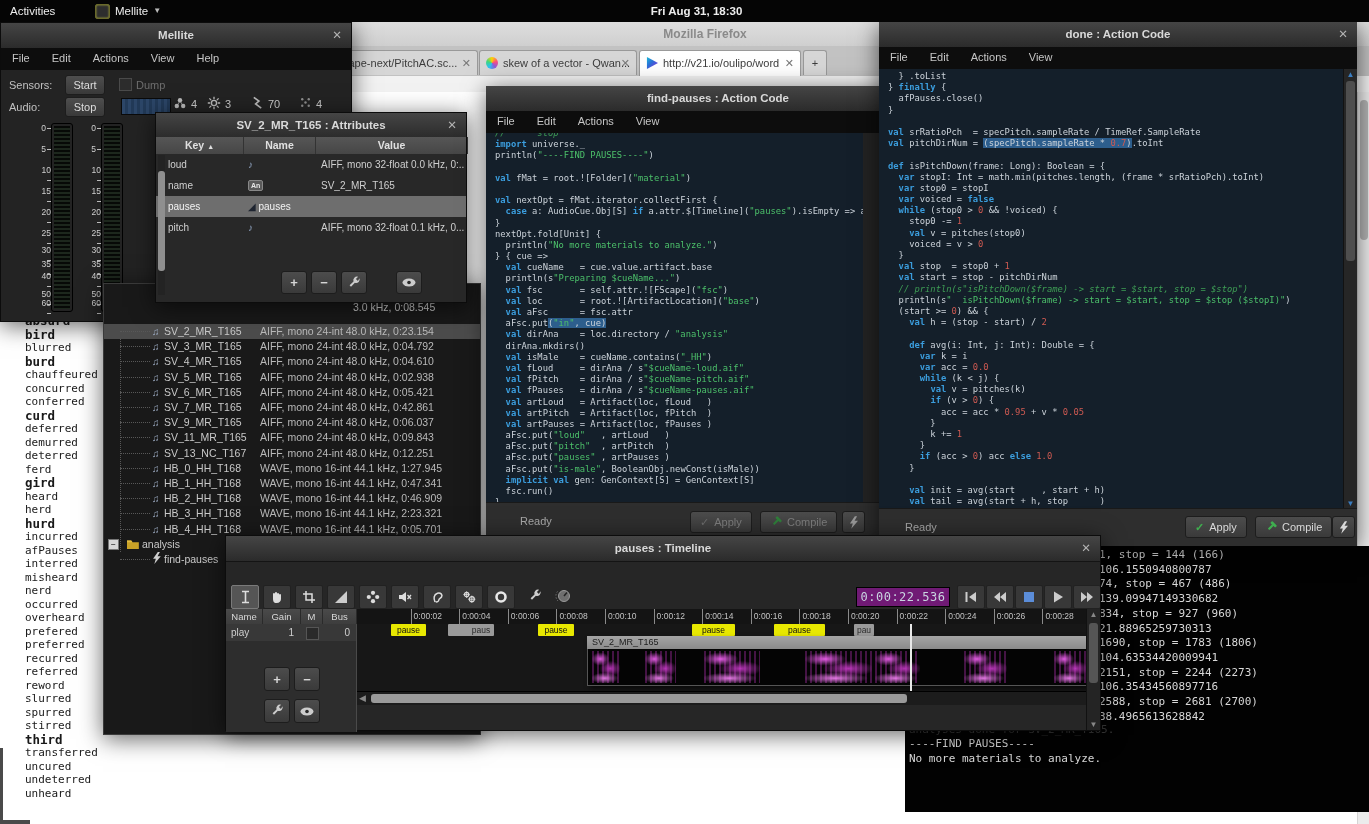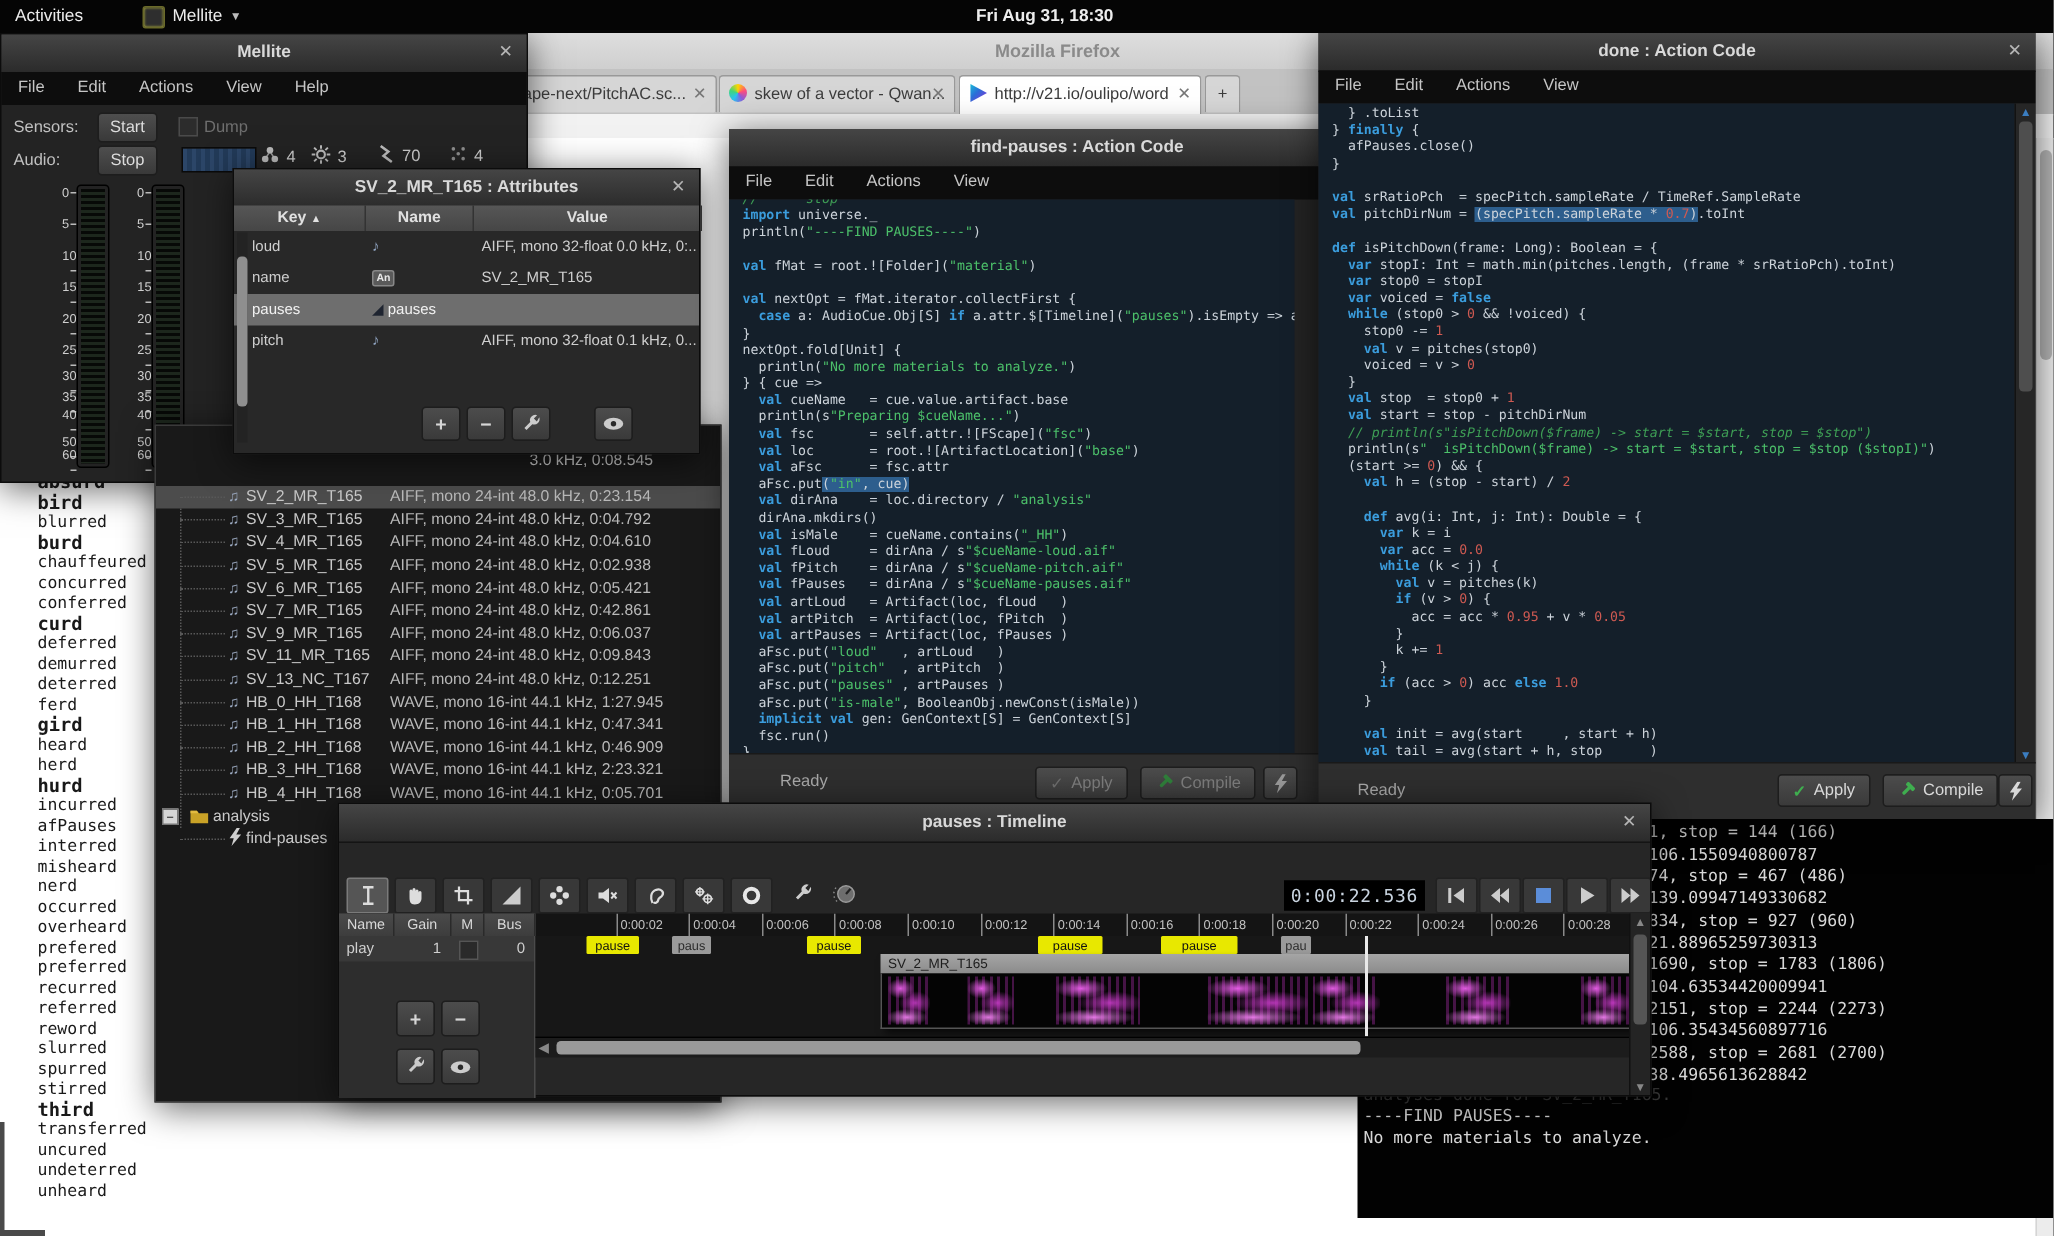--- a/index.html
+++ b/index.html
@@ -107,21 +107,21 @@
   .btn.dim{color:#7d7d7d;}
   .vscroll{position:absolute;width:13px;background:#262626;border-left:1px solid #121212;}
   .vthumb{position:absolute;left:2px;width:9px;background:#4e4e4e;border-radius:3px;}
   .varrow{position:absolute;left:0;width:13px;text-align:center;color:#3b7dc0;font-size:8px;}
   
   #tlwin{left:225px;top:535px;width:876px;height:196px;background:#262626;border:1px solid #0c0c0c;box-sizing:border-box;}
   #tl-toolbar{position:absolute;left:0;top:47px;width:100%;height:26px;background:#262626;overflow:hidden;}
   .tbtn{position:absolute;top:2px;width:26px;height:22px;background:#383838;border:1px solid #212121;border-radius:2px;
     display:flex;align-items:center;justify-content:center;}
   .tbtn.on{background:#555;border-color:#7a7a7a;}
-  #tl-time{position:absolute;left:630px;top:4px;width:92px;height:18px;background:#000000;border:1px solid #000;
+  #tl-time{position:absolute;left:630px;top:4px;width:92px;height:18px;background:#701a75;border:1px solid #000;
     color:#c9d4e0;font:12px/18px "DejaVu Sans Mono",monospace;text-align:center;letter-spacing:.5px;}
   #tl-leftpanel{position:absolute;left:0;top:73px;width:131px;height:123px;background:#2d2d2d;border-right:1px solid #4a4a4a;box-sizing:border-box;}
   #tl-heads{position:absolute;left:0;top:0;width:100%;height:15px;background:linear-gradient(#4a4a4a,#3d3d3d);
     font:9.5px/15px "Liberation Sans",sans-serif;color:#d8d8d8;}
   #tl-heads .hc{position:absolute;text-align:center;border-right:1px solid #2a2a2a;box-sizing:border-box;height:15px;}
   #tl-playrow{position:absolute;left:0;top:15px;width:100%;height:17px;background:#383838;
     font:10px/17px "Liberation Sans",sans-serif;color:#cfcfcf;}
   #tl-mbox{position:absolute;left:80px;top:3px;width:11px;height:11px;background:#2a2a2a;border:1px solid #555;}
   #tl-ruler{position:absolute;left:131px;right:13px;top:73px;height:15px;background:#141414;border-bottom:1px solid #000;
     overflow:hidden;}
@@ -673,21 +673,21 @@
       <div class="plusminus" style="left:68px;top:90px">
           <svg width="16" height="11" viewBox="0 0 16 11">
             <ellipse cx="8" cy="5.5" rx="6.5" ry="4" fill="#ccc"></ellipse>
             <circle cx="8" cy="5.5" r="1.8" fill="#2a2a2a"></circle>
           </svg>
         </div>
     </div>
     <div id="tl-track">
       <div id="tl-markers">
           <div class="mk" style="left: 34px; width: 35px;">pause</div>
-          <div class="mk gray" style="left: 91px; width: 26px;">paus</div>
+          <div class="mk gray" style="left: 91px; width: 26px; padding-left: 20px;">paus</div>
           <div class="mk" style="left: 181px; width: 36px;">pause</div>
           <div class="mk" style="left: 335px; width: 43px;">pause</div>
           <div class="mk" style="left: 417px; width: 51px;">pause</div>
           <div class="mk gray" style="left: 497px; width: 20px;">pau</div>
         </div>
       <div id="region">
         <div id="region-hd">SV_2_MR_T165</div>
         <div id="region-bd">
             <div class="cluster" style="left: 4px; width: 28px;"></div>
             <div class="cluster" style="left: 57px; width: 31px;"></div>

